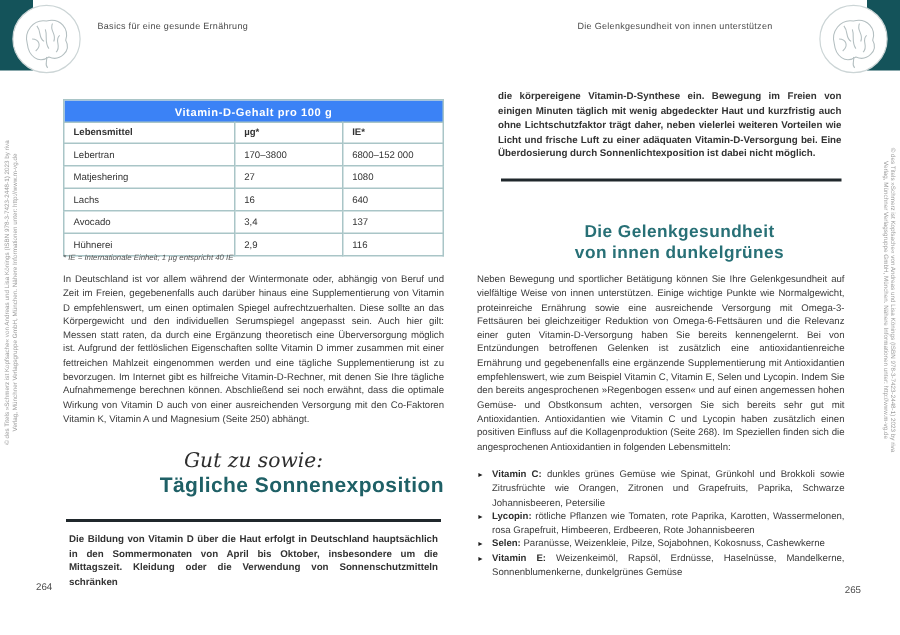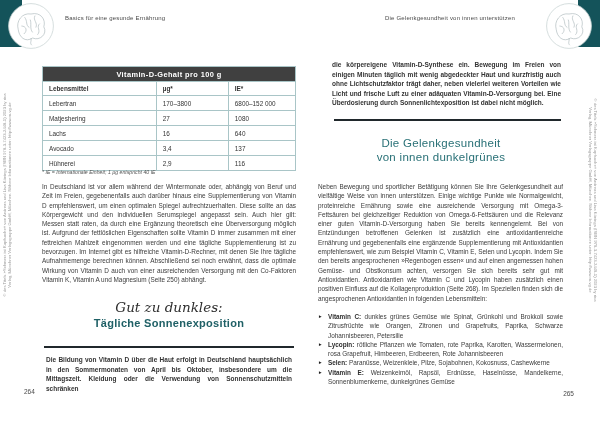--- a/index.html
+++ b/index.html
@@ -15,47 +15,47 @@
   .running-header.left{left:65px;}
   .running-header.right{right:85px;}
   .copyright{position:absolute;width:210px;height:16px;font-size:4.2px;line-height:5px;color:#9a9a9a;text-align:center;}
   .copyright.left{left:-95px;top:187px;transform:rotate(-90deg);}
   .copyright.right{left:485px;top:192px;transform:rotate(90deg);}
 
   
   .vitamin-table{position:absolute;left:42px;top:66px;width:254px;border-collapse:collapse;
                  font-size:6.4px;color:#333;}
   .vitamin-table th,.vitamin-table td{border:1px solid #a9c5c7;padding:0 0 0 6px;text-align:left;}
-  .vitamin-table th.title{background:#404040;color:#ffffff;text-align:center;font-size:7.4px;
+  .vitamin-table th.title{background:#3b82f6;color:#ffffff;text-align:center;font-size:7.4px;
                           letter-spacing:.4px;height:14px;padding:0;}
   .vitamin-table tr.cols th{font-weight:bold;height:13px;}
   .vitamin-table td{height:14px;font-weight:normal;}
   .vitamin-table .c1{width:116px;}
   .vitamin-table .c2{width:72px;}
   .vitamin-table .c3{width:66px;}
   .footnote{position:absolute;left:42px;top:169px;width:254px;font-size:5.2px;font-style:italic;color:#555;}
 
   .body-text{position:absolute;margin:0;font-size:6.4px;line-height:9.3px;text-align:justify;color:#3b3b3b;}
   .para-left{left:42px;top:182px;width:254px;}
   .para-right{left:318px;top:182px;width:245px;}
 
   .script-heading{position:absolute;left:42px;top:299px;width:254px;text-align:center;
                   font-family:"DejaVu Serif",serif;font-style:italic;font-size:13.5px;color:#2e2e2e;}
-  .infobox-subheading{position:absolute;left:42px;top:318px;width:254px;text-align:center;
-                      font-size:11px;line-height:10.5px;font-weight:bold;color:#1f6066;letter-spacing:.3px;}
+  .infobox-subheading{position:absolute;left:42px;top:318px;width:254px;text-align:right;
+                      font-size:14px;line-height:10.5px;font-weight:bold;color:#1f6066;letter-spacing:.3px;}
   .divider{position:absolute;height:1.6px;background:#20282c;}
   .divider.dl{left:44px;top:346px;width:250px;}
   .divider.dr{left:334px;top:119px;width:227px;}
   .infobox-body{position:absolute;margin:0;font-size:6.5px;line-height:9.6px;font-weight:bold;
                 text-align:justify;color:#333;}
   .infobox-body.bl{left:46px;top:355px;width:246px;}
   .infobox-body.br{left:332px;top:60px;width:229px;}
 
-  .section-heading{position:absolute;left:320px;top:137px;width:242px;margin:0;text-align:center;
-                   font-size:11.5px;line-height:13.5px;font-weight:normal;color:#28707-6;}
+  .section-heading{position:absolute;left:320px;top:137px;width:242px;margin:12px;text-align:center;
+                   font-size:11.5px;line-height:13.5px;font-weight:bold;color:#28707-6;}
   .section-heading{color:#287076;letter-spacing:.3px;}
 
   .bullet-list{position:absolute;left:318px;top:312px;width:245px;font-size:6.4px;line-height:9.3px;}
   .bullet-item{display:flex;align-items:flex-start;}
   .bullet-arrow{flex:0 0 10px;font-size:4.6px;line-height:9.3px;color:#1c1c1c;}
   .bullet-text{flex:1;text-align:justify;color:#3b3b3b;}
   .bullet-text b{color:#2f2f2f;}
 
   .page-number{position:absolute;font-size:6.5px;color:#4a4a4a;}
   .page-number.left{left:24px;top:388px;}
@@ -137,21 +137,21 @@
           <td>Hühnerei</td>
           <td>2,9</td>
           <td>116</td>
         </tr>
       </tbody>
   </table>
   <div class="footnote">* IE = Internationale Einheit; 1 µg entspricht 40 IE</div>
 
   <p class="body-text para-left">In Deutschland ist vor allem während der Wintermonate oder, abhängig von Beruf und Zeit im Freien, gegebenenfalls auch darüber hinaus eine Supplementierung von Vitamin D empfehlenswert, um einen optimalen Spiegel aufrechtzuerhalten. Diese sollte an das Körpergewicht und den individuellen Serumspiegel angepasst sein. Auch hier gilt: Messen statt raten, da durch eine Ergänzung theoretisch eine Überversorgung möglich ist. Aufgrund der fettlöslichen Eigenschaften sollte Vitamin D immer zusammen mit einer fettreichen Mahlzeit eingenommen werden und eine tägliche Supplementierung ist zu bevorzugen. Im Internet gibt es hilfreiche Vitamin-D-Rechner, mit denen Sie Ihre tägliche Aufnahmemenge berechnen können. Abschließend sei noch erwähnt, dass die optimale Wirkung von Vitamin D auch von einer ausreichenden Versorgung mit den Co-Faktoren Vitamin K, Vitamin A und Magnesium (Seite 250) abhängt.</p>
 
-  <div class="script-heading">Gut zu dunkles:</div>
+  <div class="script-heading">Gut zu sowie:</div>
   <div class="infobox-subheading">
     <span>Tägliche Sonnenexposition</span><br>
   </div>
   <div class="divider dl"></div>
   <p class="infobox-body bl">Die Bildung von Vitamin D über die Haut erfolgt in Deutschland hauptsächlich in den Sommermonaten von April bis Oktober, insbesondere um die Mittagszeit. Kleidung oder die Verwendung von Sonnenschutzmitteln schränken</p>
 
   <div class="page-number left">264</div>
 
   <p class="infobox-body br">die körpereigene Vitamin-D-Synthese ein. Bewegung im Freien von einigen Minuten täglich mit wenig abgedeckter Haut und kurzfristig auch ohne Lichtschutzfaktor trägt daher, neben vielerlei weiteren Vorteilen wie Licht und frische Luft zu einer adäquaten Vitamin-D-Versorgung bei. Eine Überdosierung durch Sonnenlichtexposition ist dabei nicht möglich.</p>
   <div class="divider dr"></div>

